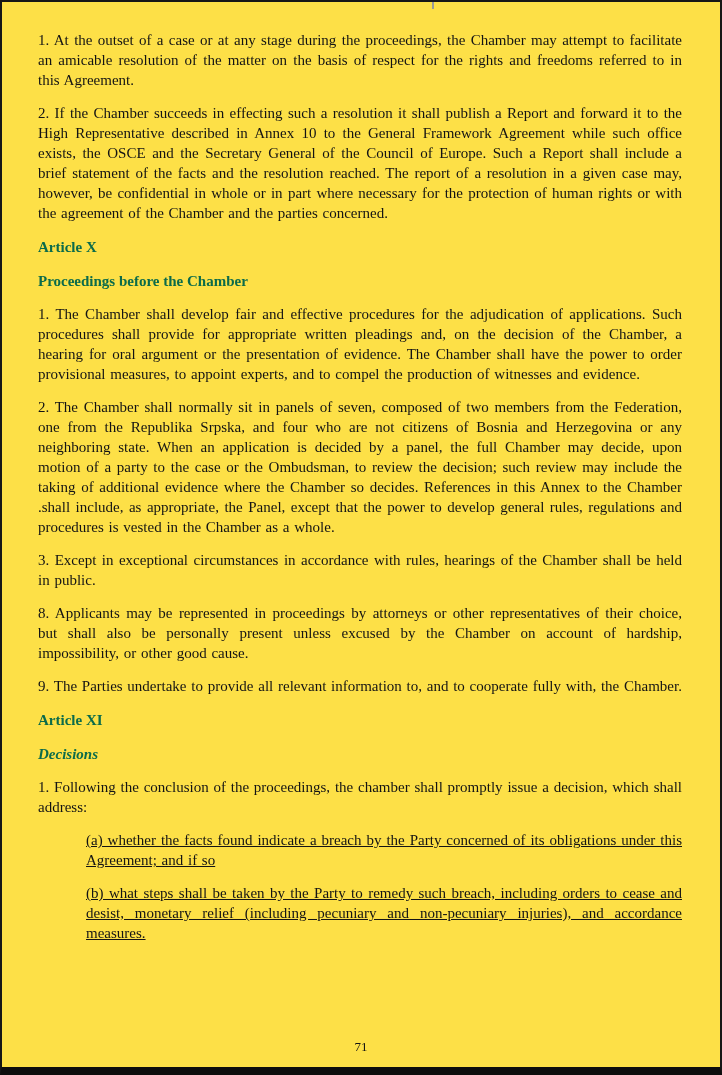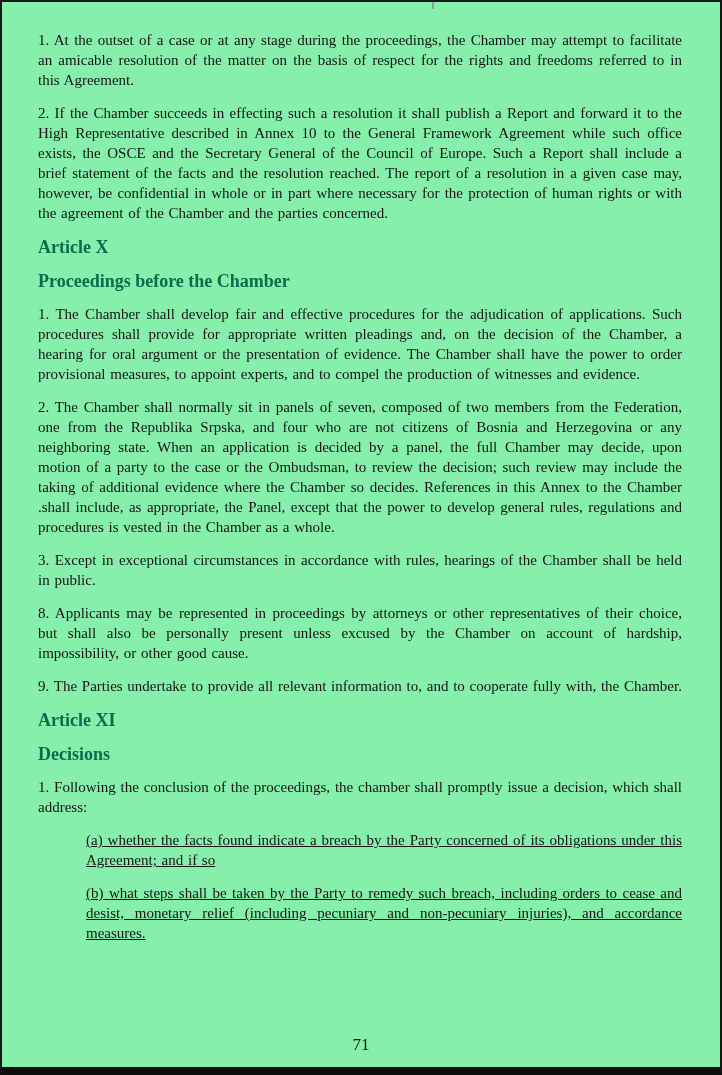--- a/index.html
+++ b/index.html
@@ -6,21 +6,21 @@
     margin: 0;
     padding: 0;
     background: #e8e8e8;
     font-family: "Liberation Serif", "DejaVu Serif", serif;
   }
   .page {
     position: relative;
     width: 722px;
     height: 1075px;
     box-sizing: border-box;
-    background: #86efac;
+    background: #fde047;
     border-left: 2px solid #161616;
     border-right: 2px solid #161616;
     border-top: 2px solid #161616;
     border-bottom: 8px solid #0d0d0d;
     overflow: hidden;
   }
   .scan-mark {
     position: absolute;
     top: 0;
     left: 430px;
@@ -44,32 +44,32 @@
   }
   .para-indent {
     margin: 0 0 13px 0;
     padding-left: 48px;
     word-spacing: 1px;
     text-decoration: underline;
   }
   .heading {
     margin: 14px 0 13px 0;
     font-weight: bold;
-    font-size: 18px;
+    font-size: 15px;
     line-height: 20px;
     text-align: left;
   }
   .page-number {
     position: absolute;
     bottom: 12px;
     left: 0;
     width: 100%;
     text-align: center;
     color: #141414;
-    font-size: 17px;
+    font-size: 13px;
   }
 </style>
 </head>
 <body>
 
 <div class="page">
   <div class="scan-mark"></div>
 
   <div class="content">
     <p class="para">1.  At  the outset of a case or at any stage during the proceedings, the Chamber may attempt to facilitate  an  amicable  resolution  of  the  matter  on  the  basis  of  respect  for  the rights and freedoms referred to in this Agreement.</p>
@@ -78,21 +78,21 @@
     <h3 class="heading" style="color: rgb(11, 107, 74);">Article X</h3>
     <h3 class="heading" style="color: rgb(11, 107, 74);">Proceedings before the Chamber</h3>
 
     <p class="para">1.  The  Chamber  shall  develop  fair   and  effective  procedures  for  the  adjudication  of applications.  Such  procedures  shall  provide  for  appropriate  written  pleadings  and, on the decision  of  the  Chamber,  a  hearing  for  oral argument or the presentation of evidence. The Chamber  shall  have  the  power  to  order  provisional  measures,  to  appoint  experts, and to compel the production of witnesses and evidence.</p>
     <p class="para">2.  The  Chamber  shall  normally  sit   in panels of seven, composed of two members from the Federation,  one  from  the  Republika  Srpska,  and  four  who  are  not citizens of Bosnia and Herzegovina  or  any  neighboring  state.  When  an   application is decided by a panel, the full Chamber  may  decide,  upon  motion   of a party to the case or the Ombudsman, to review the decision;  such  review  may  include  the taking of additional evidence where the Chamber so decides.  References  in  this  Annex  to  the Chamber .shall include, as appropriate, the Panel, except  that  the  power  to  develop  general  rules, regulations and procedures is vested in the Chamber as a whole.</p>
     <p class="para">3.  Except  in  exceptional  circumstances  in  accordance  with rules, hearings of the Chamber shall be held in public.</p>
     <p class="para">8.  Applicants may be represented in proceedings by attorneys or other representatives of their choice,  but  shall  also  be  personally  present  unless  excused by the Chamber on account of hardship, impossibility, or other good cause.</p>
     <p class="para">9. The Parties undertake to provide all relevant information to, and to cooperate fully with, the Chamber.</p>
 
     <h3 class="heading" style="color: rgb(11, 107, 74);">Article XI</h3>
-    <h3 class="heading" style="color: rgb(11, 107, 74);">Decisions</h3>
+    <h3 class="heading" style="color: rgb(11, 107, 74); font-style: italic;">Decisions</h3>
 
     <p class="para">1.  Following   the  conclusion of the proceedings, the chamber shall promptly issue a decision, which shall address:</p>
     <p class="para-indent">(a)  whether  the  facts  found  indicate  a  breach  by  the Party concerned of its obligations under this Agreement; and if so</p>
     <p class="para-indent">(b)  what steps shall be taken by the Party to remedy such breach, including orders to cease and  desist,  monetary  relief  (including  pecuniary  and  non-pecuniary  injuries),  and accordance measures.</p>
   </div>
 
   <div class="page-number">71</div>
 </div>
 
 </body></html>

